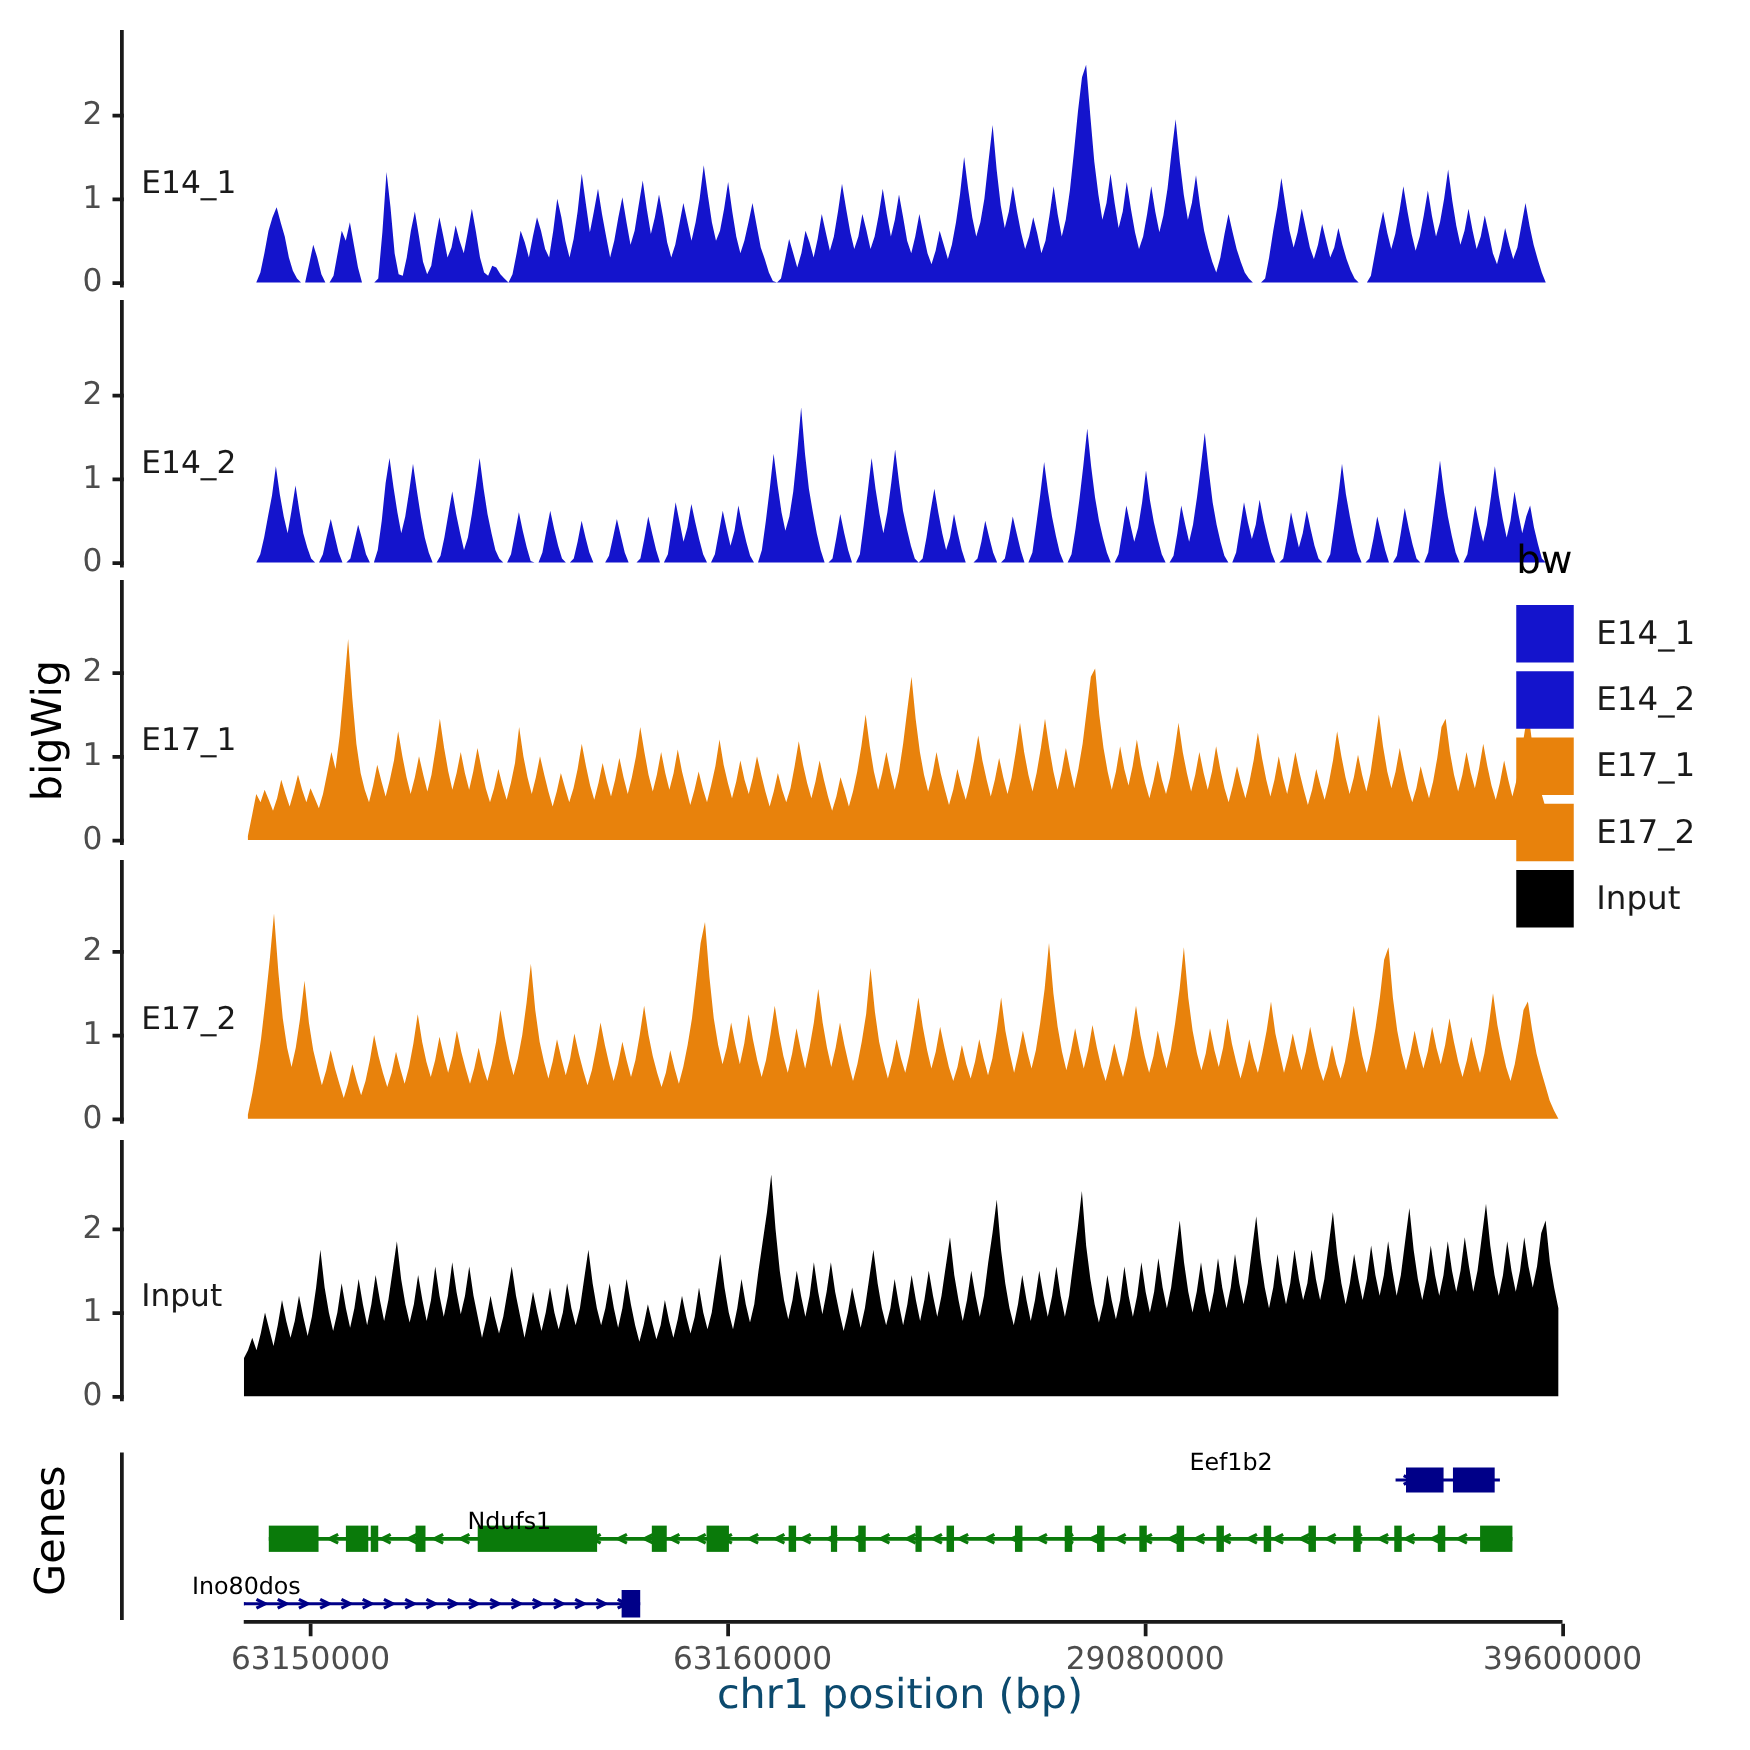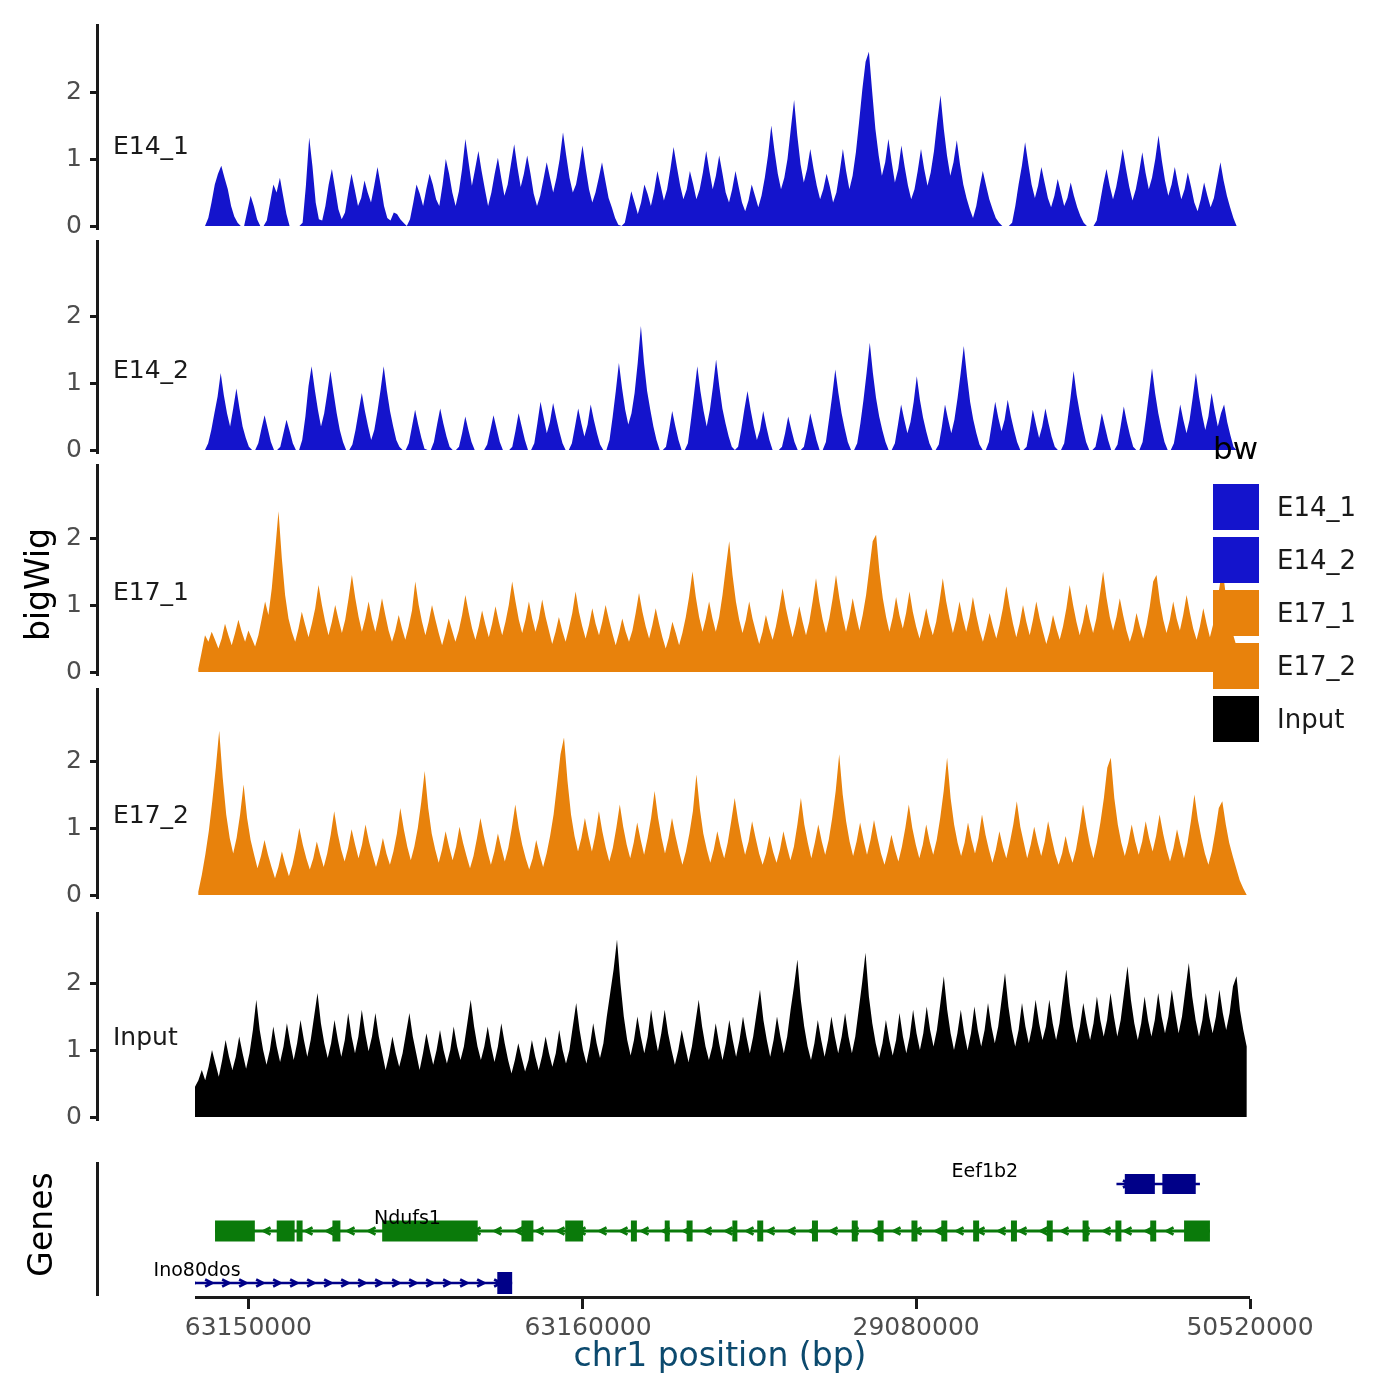--- a/index.html
+++ b/index.html
@@ -242,25 +242,25 @@
           </g>
         </svg>
       </div>
   </div>
 
   <div class="xaxis-line" style="left:195px;top:1296px;width:1055px;"></div>
   <div id="xticks-container">
       <div class="xtick" style="left: 247.418px; top: 1299px;"></div>
       <div class="xticklabel" style="left: 148.418px; top: 1312px; width: 200px;">63150000</div>
       <div class="xtick" style="left: 581.278px; top: 1299px;"></div>
-      <div class="xticklabel" style="left: 488px; top: 1312px; width: 200px;">63160000</div>
+      <div class="xticklabel" style="left: 502px; top: 1312px; width: 200px;">63160000</div>
       <div class="xtick" style="left: 915.139px; top: 1299px;"></div>
       <div class="xticklabel" style="left: 816.139px; top: 1312px; width: 200px;">29080000</div>
       <div class="xtick" style="left: 1249px; top: 1299px;"></div>
-      <div class="xticklabel" style="left: 1150px; top: 1312px; width: 200px;">50520000</div>
+      <div class="xticklabel" style="left: 1150px; top: 1312px; width: 200px;">39600000</div>
     </div>
   <div class="xaxis-title" style="left:300px;top:1335px;width:840px;">chr1 position (bp)</div>
 
   <div class="legend">
     <div class="legend-title" style="left:1213px;top:430px;">bw</div>
     <div id="legend-rows">
         <div class="legend-row" style="left: 1213px; top: 484px;">
           <span class="legend-key" style="background: rgb(20, 20, 204);"></span>
           <span class="legend-text">E14_1</span>
         </div>

